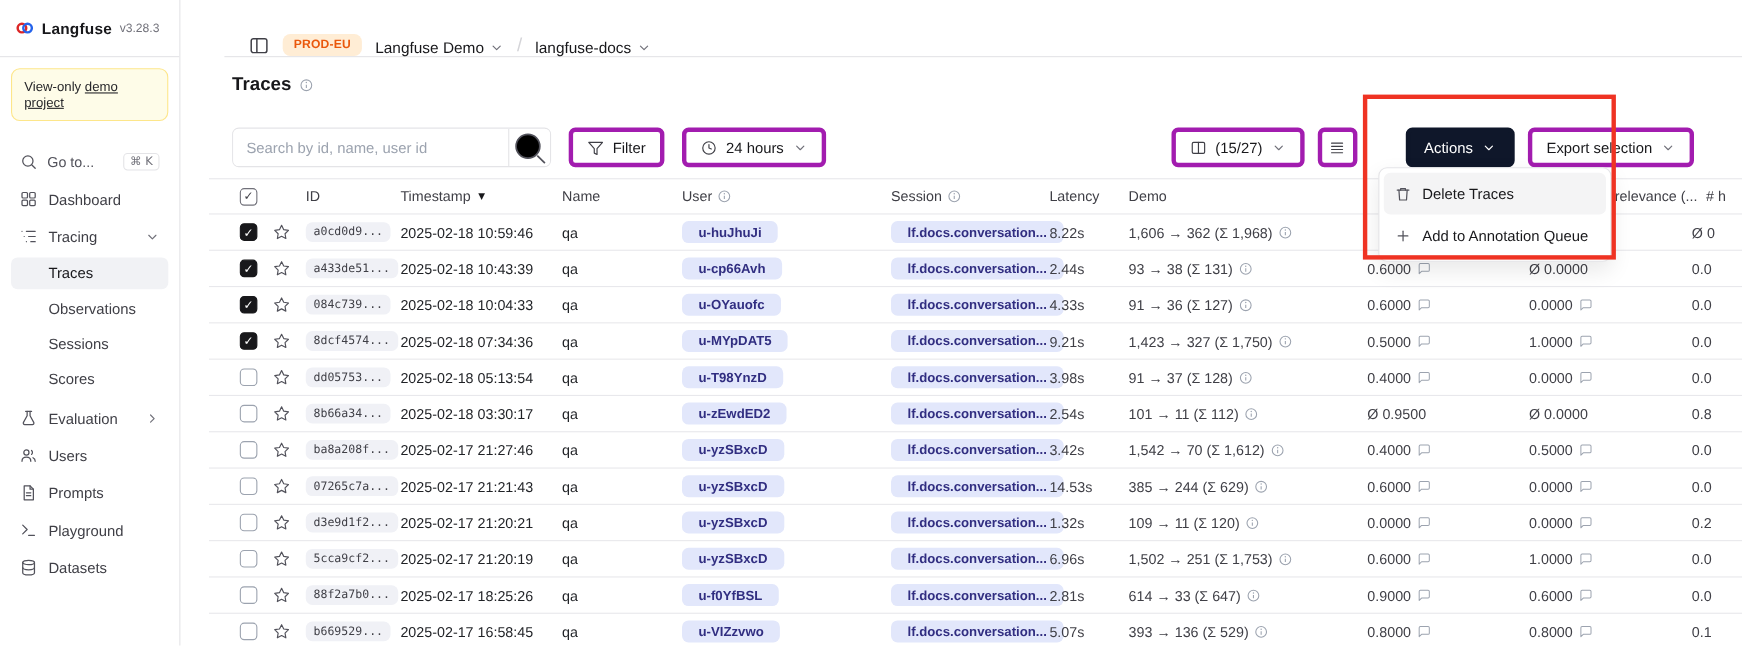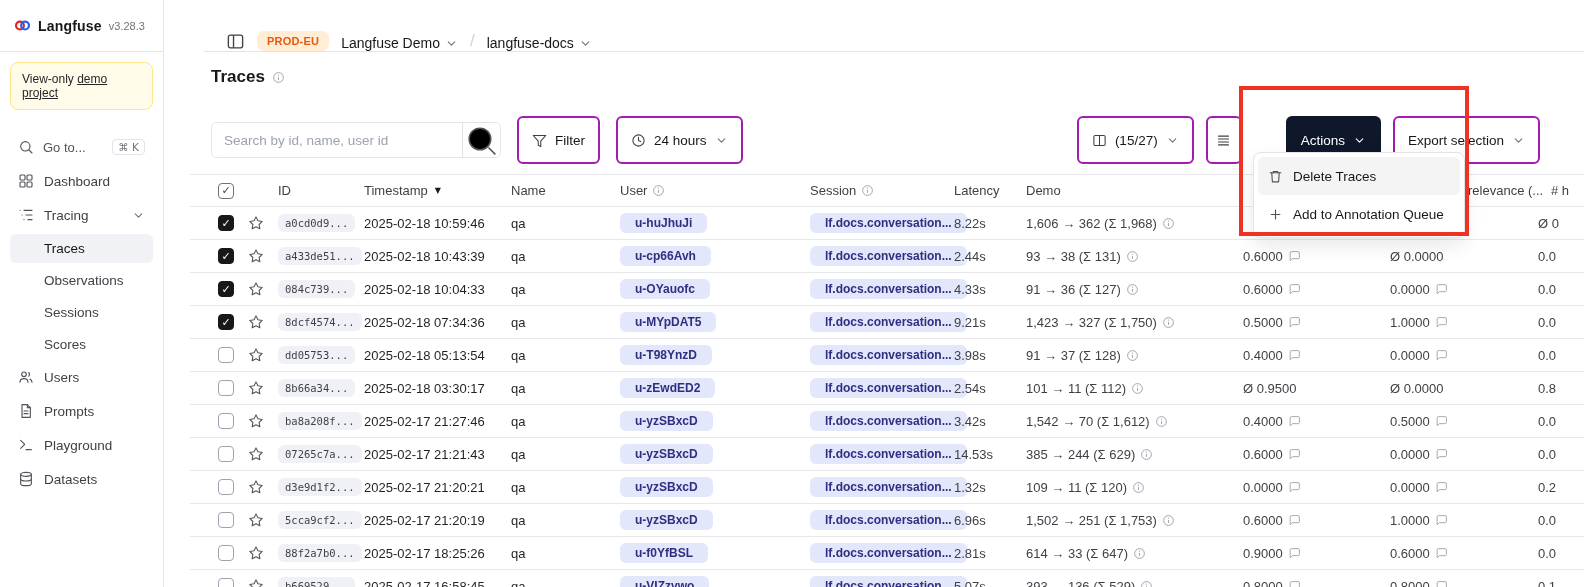--- a/index.html
+++ b/index.html
@@ -39,21 +39,21 @@
   
   .main { position:absolute; left:190px; top:52px; width:1394px; height:535px; overflow:hidden; }
   .page-title-row { display:flex; align-items:center; gap:7px; padding:15px 22px 0 21px; }
   .page-title { font-size:17px; font-weight:600; }
   .info-ic { width:13px; height:13px; stroke:#9ca3af; fill:none; stroke-width:1.8; flex:none; }
   .info-ic .dot { fill:#9ca3af; stroke:none; }
 
   .toolbar { margin-top:29px; padding:0 44px 0 21px; display:flex; align-items:center; justify-content:space-between; }
   .tleft, .tright { display:flex; align-items:center; }
   .tleft { gap:16px; } .tright { gap:12px; }
-  .btn { display:inline-flex; align-items:center; gap:8px; height:48px; padding:0 13px; border:2px solid #a21caf; border-radius:6px; background:#fff; font-size:13.5px; color:#18181b; cursor:pointer; white-space:nowrap; font-family:inherit; }
+  .btn { display:inline-flex; align-items:center; gap:8px; height:36px; padding:0 13px; border:4px solid #a21caf; border-radius:6px; background:#fff; font-size:13.5px; color:#18181b; cursor:pointer; white-space:nowrap; font-family:inherit; }
   .btn .bic { width:15px; height:15px; stroke:#3f3f46; fill:none; stroke-width:1.7; stroke-linecap:round; stroke-linejoin:round; }
   .search-group { display:flex; width:290px; height:36px; border:1px solid #e4e4e7; border-radius:6px; overflow:hidden; background:#fff; }
   .search-input { flex:1; border:none; outline:none; padding:0 12px; font-size:13.5px; color:#18181b; font-family:inherit; }
   .search-input::placeholder { color:#9ca3af; }
   .search-btn { width:38px; border:none; border-left:1px solid #e4e4e7; background:#fff; display:flex; align-items:center; justify-content:center; cursor:pointer; }
   .sq-btn { width:36px; justify-content:center; padding:0; }
   .ghost-btn { border:none; background:transparent; padding:0 2px; height:36px; display:inline-flex; align-items:center; cursor:pointer; }
   .actions-btn { background:var(--actions_btn_bg,#0f172a); border-color:var(--actions_btn_bg,#0f172a); color:#fff; font-weight:500; }
 
   
@@ -142,20 +142,31 @@
       </div>
     <div class="nav-item child">
         <span>Observations</span>
       </div>
     <div class="nav-item child">
         <span>Sessions</span>
       </div>
     <div class="nav-item child">
         <span>Scores</span>
       </div>
+    <div class="nav-item gap-top">
+      <svg class="nico" viewBox="0 0 24 24">
+          <path d="M10 3v6l-5 9a2 2 0 0 0 1.8 3h10.4a2 2 0 0 0 1.8-3l-5-9V3"></path>
+          <line x1="8" y1="3" x2="16" y2="3"></line>
+        </svg>
+      <span>Evaluation</span>
+      <span class="grow"></span>
+      <svg class="chev" viewBox="0 0 24 24">
+          <polyline points="9 6 15 12 9 18"></polyline>
+        </svg>
+    </div>
     <div class="nav-item">
       <svg class="nico" viewBox="0 0 24 24">
           <circle cx="9" cy="8" r="3.5"></circle>
           <path d="M3 20c0-3.4 2.6-5.5 6-5.5s6 2.1 6 5.5"></path>
           <path d="M16 5.3a3.5 3.5 0 0 1 0 5.4"></path>
           <path d="M18 15.2c1.8.8 3 2.4 3 4.8"></path>
         </svg>
       <span>Users</span>
     </div>
     <div class="nav-item">

